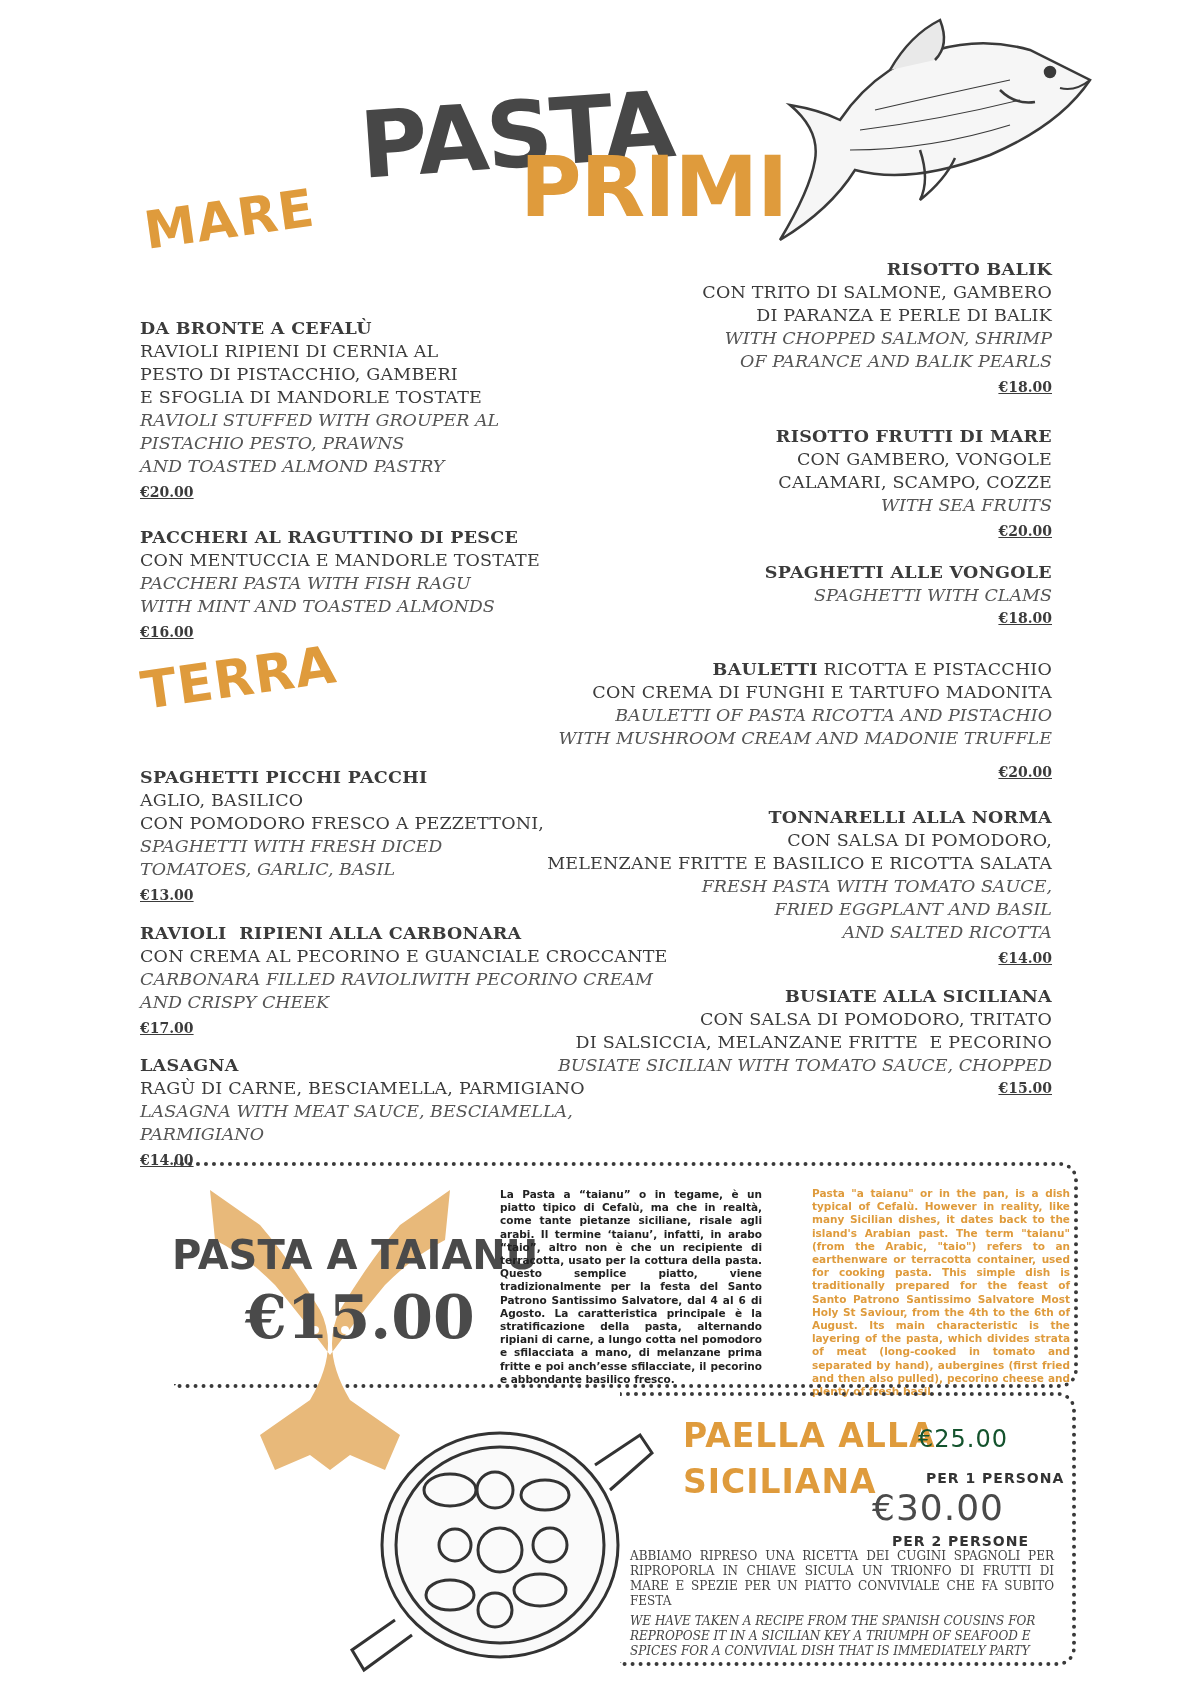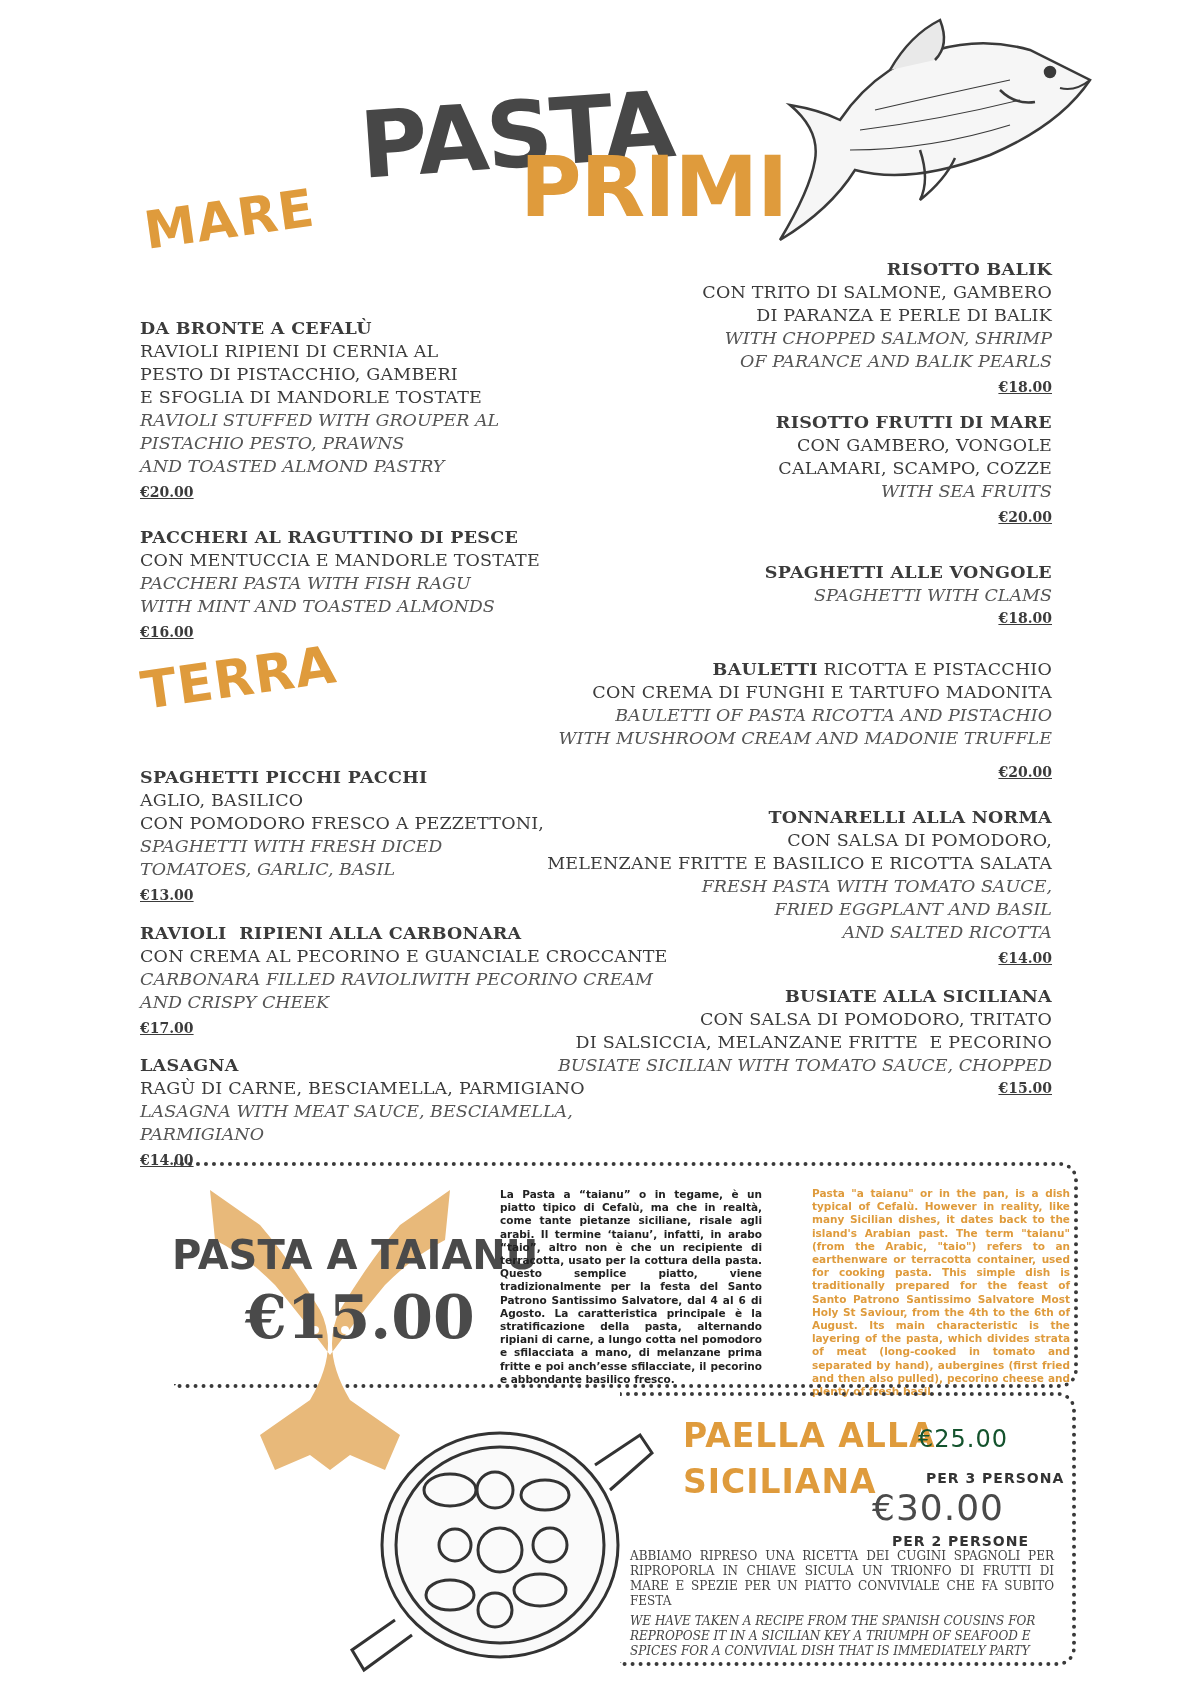--- a/index.html
+++ b/index.html
@@ -108,21 +108,21 @@
 
 <div class="item right" style="top:258px">
   <div class="name">RISOTTO BALIK</div>
   <div class="it">CON TRITO DI SALMONE, GAMBERO</div>
   <div class="it">DI PARANZA E PERLE DI BALIK</div>
   <div class="en">WITH CHOPPED SALMON, SHRIMP</div>
   <div class="en">OF PARANCE AND BALIK PEARLS</div>
   <div class="price">€18.00</div>
 </div>
 
-<div class="item right" style="top:411px">
+<div class="item right" style="top:425px">
   <div class="name">RISOTTO FRUTTI DI MARE</div>
   <div class="it">CON GAMBERO, VONGOLE</div>
   <div class="it">CALAMARI, SCAMPO, COZZE</div>
   <div class="en">WITH SEA FRUITS</div>
   <div class="price">€20.00</div>
 </div>
 
 <div class="item right" style="top:561px">
   <div class="name">SPAGHETTI ALLE VONGOLE</div>
   <div class="en">SPAGHETTI WITH CLAMS</div>
@@ -190,20 +190,20 @@
     <circle cx="210" cy="150" r="17"></circle>
     <circle cx="155" cy="215" r="17"></circle>
   </g>
 </svg>
 
 <div class="abs display paella-title">
   <div>PAELLA ALLA</div>
   <div>SICILIANA</div>
 </div>
 <div class="abs display paella-p1">€25.00</div>
-<div class="abs display paella-p1-note">PER 3 PERSONA</div>
+<div class="abs display paella-p1-note">PER 1 PERSONA</div>
 <div class="abs display paella-p2">€30.00</div>
 <div class="abs display paella-p2-note">PER 2 PERSONE</div>
 
 <div class="paella-desc">
   <div>ABBIAMO RIPRESO UNA RICETTA DEI CUGINI SPAGNOLI PER RIPROPORLA IN CHIAVE SICULA UN TRIONFO DI FRUTTI DI MARE E SPEZIE PER UN PIATTO CONVIVIALE CHE FA SUBITO FESTA</div>
   <div class="en">WE HAVE TAKEN A RECIPE FROM THE SPANISH COUSINS FOR REPROPOSE IT IN A SICILIAN KEY A TRIUMPH OF SEAFOOD E SPICES FOR A CONVIVIAL DISH THAT IS IMMEDIATELY PARTY</div>
 </div>
 
 </body></html>

